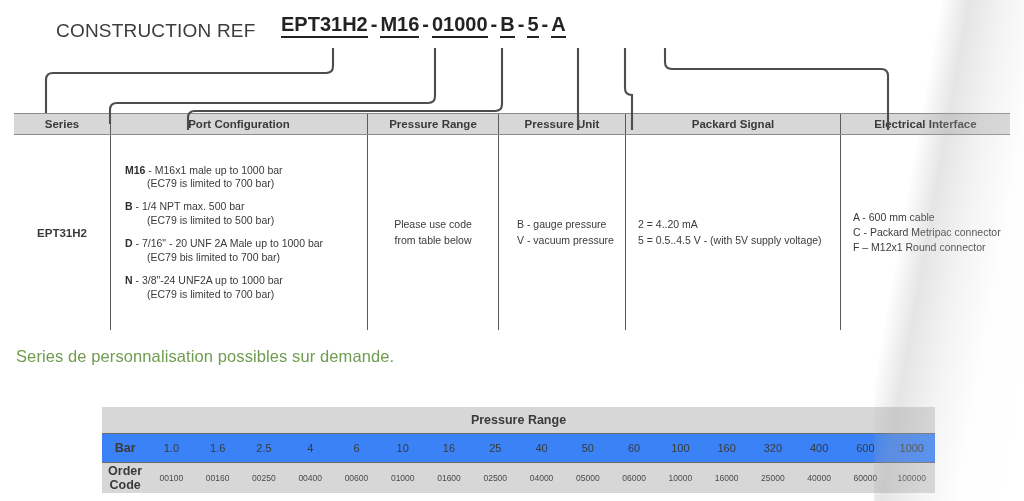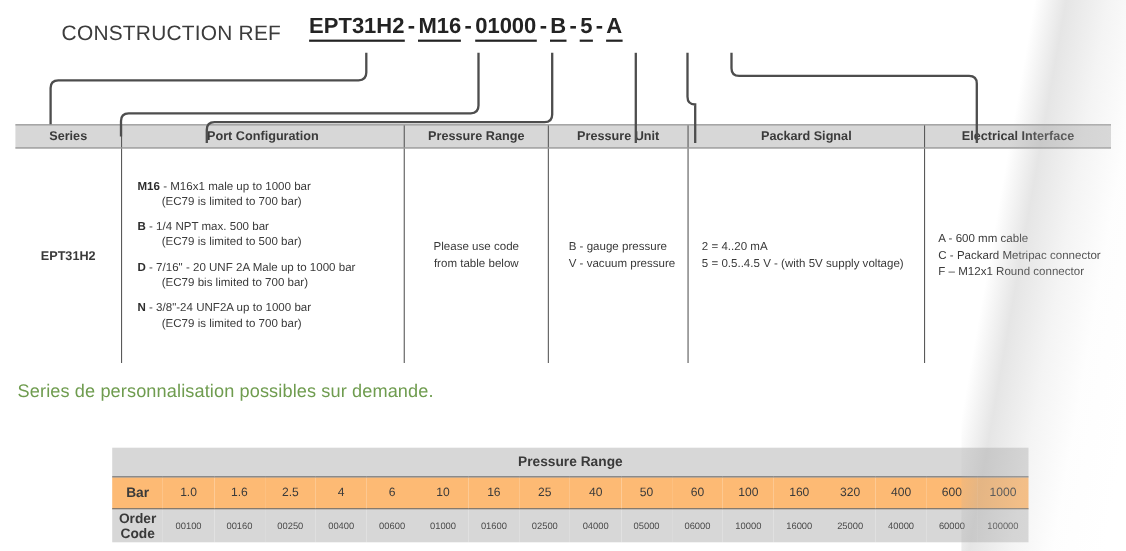--- a/index.html
+++ b/index.html
@@ -97,21 +97,21 @@
     position:absolute;left:102px;top:407px;width:833px;
     border-collapse:collapse;table-layout:fixed;
   }
   .prtable td,.prtable th{padding:0;margin:0;}
   .pr-title{
     height:26px;background:#d7d7d7;
     text-align:center;font-size:12.5px;font-weight:bold;color:#3a3a3a;
     border-bottom:1px solid #6a6a6a;
   }
   .pr-bar-row td{
-    height:28px;background:#fdba74;
+    height:28px;background:#3b82f6;
     text-align:center;font-size:11px;color:#3a3a3a;
     border-bottom:1px solid #6a6a6a;
   }
   .pr-bar-row td.rowlab{
     font-size:12.5px;font-weight:bold;text-align:center;
   }
   .pr-code-row td{
     height:30px;background:#d7d7d7;
     text-align:center;font-size:8.5px;color:#4a4a4a;
   }

